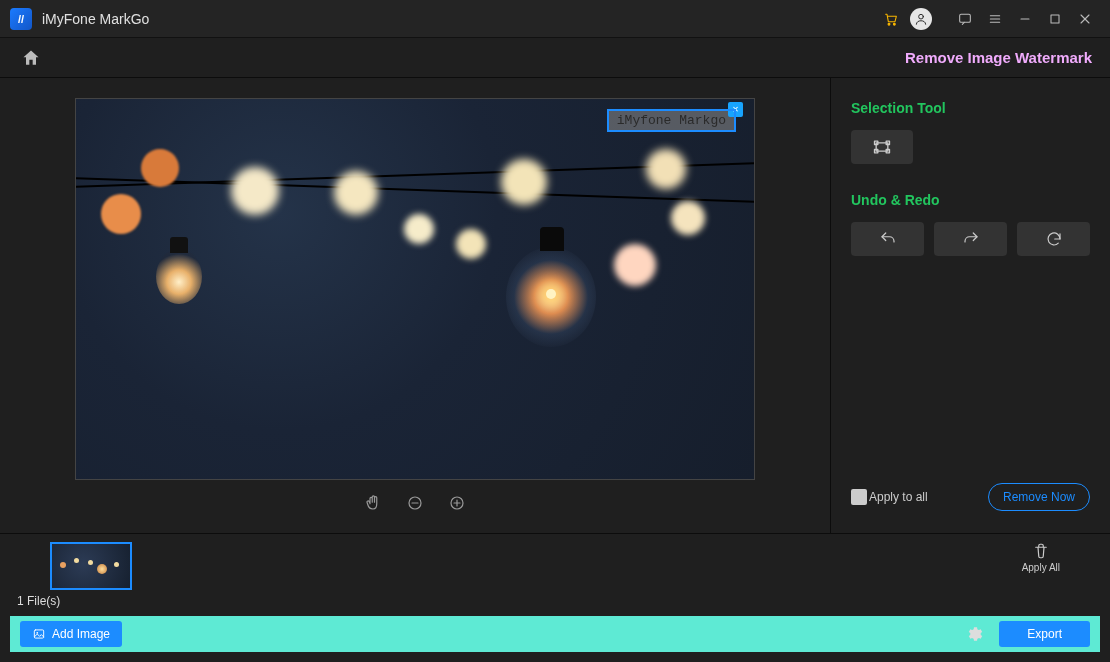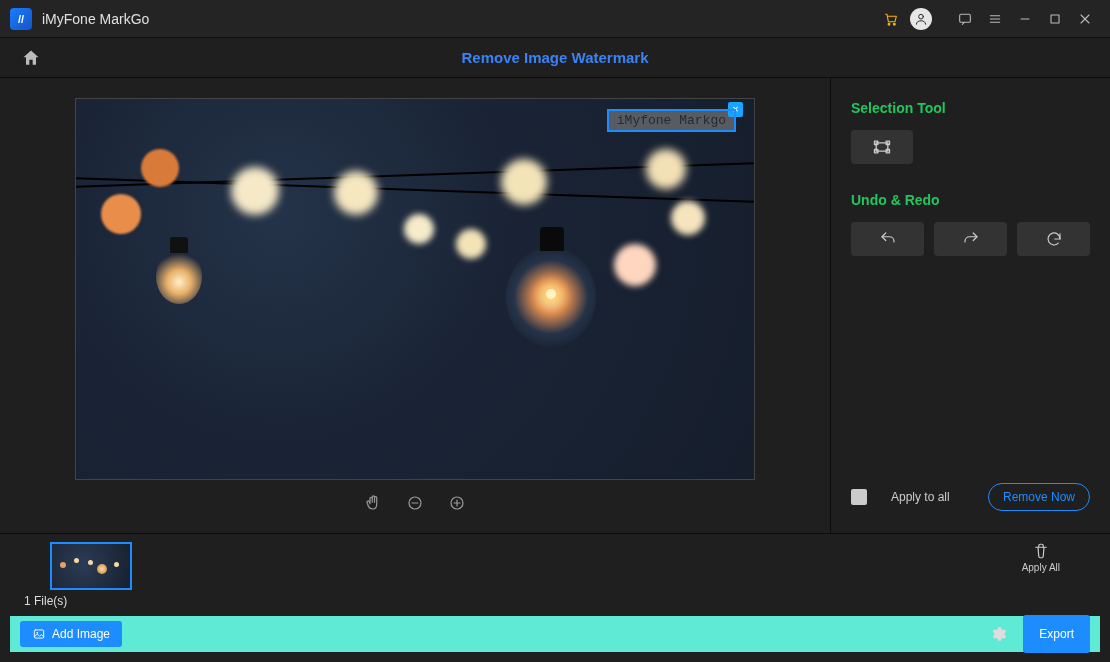--- a/index.html
+++ b/index.html
@@ -41,21 +41,21 @@
   
   .subheader {
     height: 40px;
     background: #1f1f1f;
     display:flex;
     align-items:center;
     padding: 0 18px;
     border-bottom: 1px solid #0c0c0c;
   }
   .home-btn { width:26px;height:26px;color:#bbb;cursor:pointer;display:flex;align-items:center;justify-content:center; }
-  .page-title { flex:1; text-align:center; font-size:15px; font-weight:600; color:#3b82f6; margin-left:-26px; }
+  .page-title { flex:1; text-align:right; font-size:15px; font-weight:600; color:#f0abfc; margin-left:-26px; }
 
   
   .main {
     display:flex;
     height: 455px;
   }
   .canvas-area {
     width: 830px;
     padding: 20px 20px 0 20px;
     display:flex; flex-direction:column; align-items:center;
@@ -128,21 +128,21 @@
   .sp-btn {
     background:#333; border:none; border-radius:4px;
     height:34px; display:flex;align-items:center;justify-content:center;
     color:#ccc; cursor:pointer;
   }
   .sel-tool-btn { width:62px; margin-bottom:28px; }
   .ur-row { display:flex; gap:10px; }
   .ur-btn { flex:1; height:34px; }
   .sidepanel .spacer { flex:1; }
   .apply-row { display:flex; align-items:center; gap:10px; justify-content:space-between; margin-top:10px;}
-  .apply-left { display:flex; align-items:center; gap:24px; }
+  .apply-left { display:flex; align-items:center; gap:2px; }
   .checkbox { width:16px;height:16px;background:#ccc;border-radius:2px;cursor:pointer; }
   .remove-now {
     border:1px solid #1c8cff; color:#1c8cff; background:transparent;
     padding: 6px 14px; border-radius: 14px; font-size:12px; cursor:pointer;
   }
 
   
   .thumbstrip {
     height: 80px;
     border-top:1px solid #0c0c0c;
@@ -157,38 +157,38 @@
   }
   .thumb .mini { position:absolute; border-radius:50%; }
   .thumb .m1{width:6px;height:6px;background:#e8a060;left:8px;top:18px;}
   .thumb .m2{width:5px;height:5px;background:#f2dba0;left:22px;top:14px;}
   .thumb .m3{width:5px;height:5px;background:#f2dba0;left:36px;top:16px;}
   .thumb .m4{width:10px;height:10px;background:radial-gradient(circle,#ffdf9c,#c47a3a);left:45px;top:20px;}
   .thumb .m5{width:5px;height:5px;background:#f2dba0;left:62px;top:18px;}
   .delete-all { text-align:center; color:#ccc; font-size:10px; cursor:pointer; }
   .delete-all svg { width:18px;height:18px;display:block;margin:0 auto 2px; }
 
-  .file-count { position:absolute; left:24px; bottom:54px; font-size:12px; color:#ddd; }
+  .file-count { position:absolute; left:17px; bottom:54px; font-size:12px; color:#ddd; }
 
   
   .footer {
     position:absolute; left:10px; right:10px; bottom:10px;
     height:36px; background:#5eead4;
     display:flex; align-items:center; padding:0 10px;
   }
   .add-image-btn {
     background:#1c8cff; color:#fff; border:none; height:26px;
     padding:0 12px; border-radius:3px; font-size:12px; cursor:pointer;
     display:flex;align-items:center; gap:6px;
   }
   .footer .spacer { flex:1; }
   .gear { width:22px;height:22px;color:#ddd;margin-right:14px;cursor:pointer;display:flex;align-items:center;justify-content:center;}
   .export-btn {
-    background:#1c8cff; color:#fff; border:none; height:38px;
-    padding:0 16px; border-radius:3px; font-size:12px; cursor:pointer;
+    background:#1c8cff; color:#fff; border:none; height:26px;
+    padding:0 28px; border-radius:3px; font-size:12px; cursor:pointer;
   }
   svg { stroke: currentColor; fill:none; stroke-width:1.6; stroke-linecap:round; stroke-linejoin:round; }
 </style>
 </head>
 <body>
 
 <div class="titlebar">
   <div class="app-logo">//</div>
   <div class="app-title">iMyFone MarkGo</div>
   <div class="spacer"></div>

